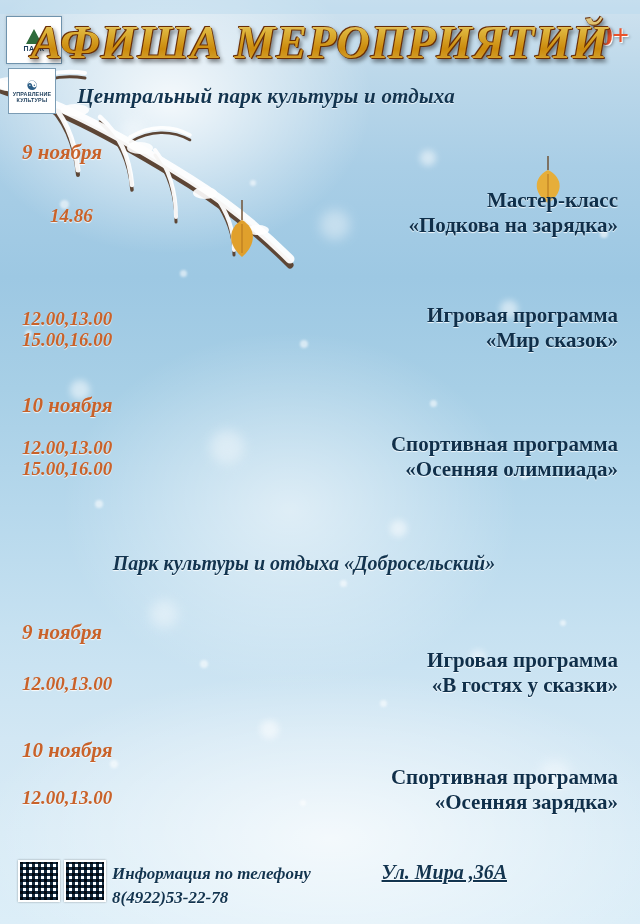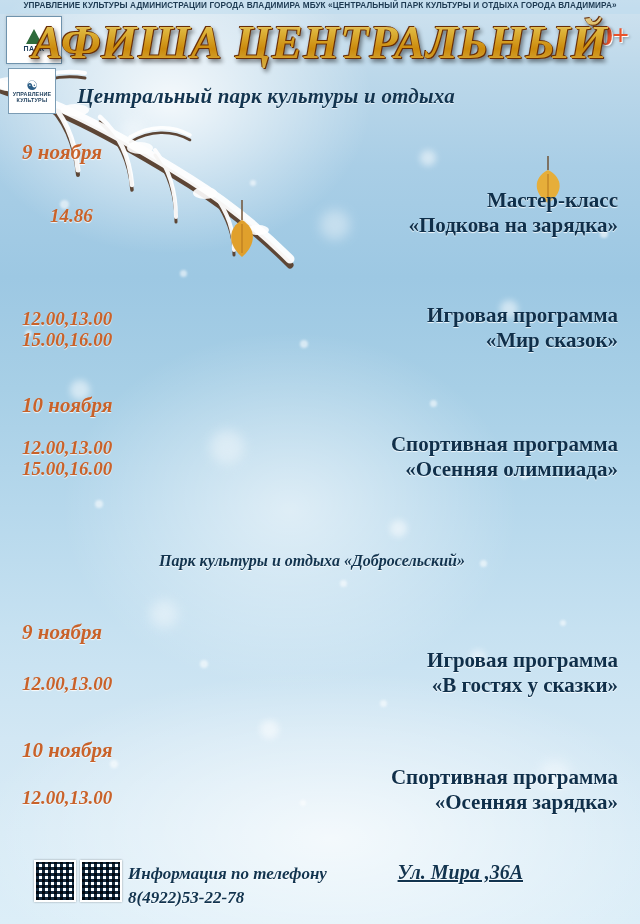--- a/index.html
+++ b/index.html
@@ -239,35 +239,35 @@
     font-weight: 700;
     font-size: 21px;
     color: #0f2f4a;
     text-shadow: 0 1px 1px rgba(255,255,255,.85);
     line-height: 1.2;
     white-space: pre-line;
   }
 
   .park2-title {
     position: absolute;
-    left: 8px; top: 552px;
+    left: 0; top: 552px;
     width: 608px;
     text-align: center;
     font-family: "Liberation Serif", serif;
     font-style: italic;
     font-weight: 700;
-    font-size: 16px;
+    font-size: 20px;
     color: #12344f;
     text-shadow: 0 1px 1px rgba(255,255,255,.85);
   }
 
   
   .footer {
     position: absolute;
-    left: 16px; bottom: 0;
+    left: 0; bottom: 0;
     width: 531px;
     height: 82px;
   }
   .qr {
     position: absolute;
     width: 38px; height: 38px;
     background:
       repeating-linear-gradient(90deg, #12293d 0 3px, #ffffff 3px 6px),
       repeating-linear-gradient(0deg, #12293d 0 3px, #ffffff 3px 6px);
     background-blend-mode: multiply;
@@ -389,36 +389,35 @@
     <path d="M17 20 C 3 28, 2 44, 17 57 C 32 44, 31 28, 17 20 Z" fill="#e0a02c"></path>
     <path d="M17 24 L17 53" stroke="#b4741c" stroke-width="1" fill="none"></path>
   </svg>
   <svg class="leaf" style="left:530px; top:156px; width:36px; height:48px;" viewBox="0 0 36 48">
     <path d="M18 0 L18 14" stroke="#6b4a2a" stroke-width="1.4" fill="none"></path>
     <path d="M18 14 C 2 22, 4 38, 18 47 C 33 38, 34 22, 18 14 Z" fill="#e6ae3a"></path>
     <path d="M18 18 L18 44" stroke="#b4741c" stroke-width="1" fill="none"></path>
   </svg>
 
   <div class="topbar"></div>
-  <div class="dept-line">УПРАВЛЕНИЕ КУЛЬТУРЫ АДМИНИСТРАЦИИ ГОРОДА ВЛАДИМИРА МБУК «ЦЕНТРАЛЬНЫЙ ПАРК КУЛЬТУРЫ И ОТДЫХА ГОРОДА ВЛАДИМИРА»</div>
 
   <div class="logo-park">
     <div class="tree"></div>
     <div class="cap">ПАРК</div>
   </div>
 
   <div class="logo-culture">
     <div class="sym">☯</div>
     <div class="txt">УПРАВЛЕНИЕ</div>
     <div class="txt">КУЛЬТУРЫ</div>
   </div>
 
   <div class="age-badge">0+</div>
 
-  <div class="title">АФИША ЦЕНТРАЛЬНЫЙ</div>
+  <div class="title">АФИША МЕРОПРИЯТИЙ</div>
   <div class="subtitle">Центральный парк культуры и отдыха</div>
 
   <div class="section">
     <div class="date" style="left:22px; top:140px;">9 ноября</div>
 
     <div class="time" style="left:50px; top:205px;">14.86</div>
     <div class="event" style="top:188px;">Мастер-класс
 «Подкова на зарядка»</div>
 
     <div class="time" style="left:22px; top:308px;">12.00,13.00

